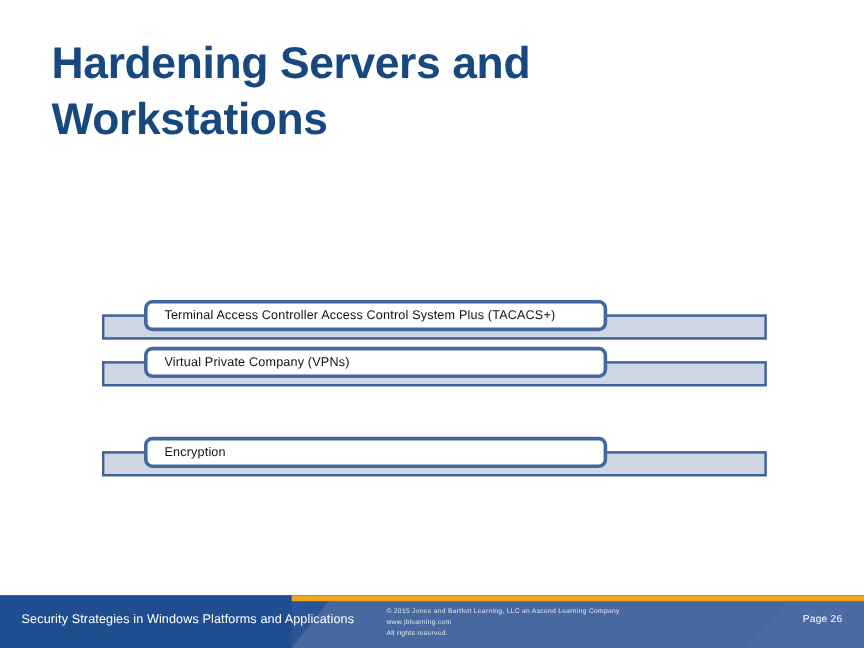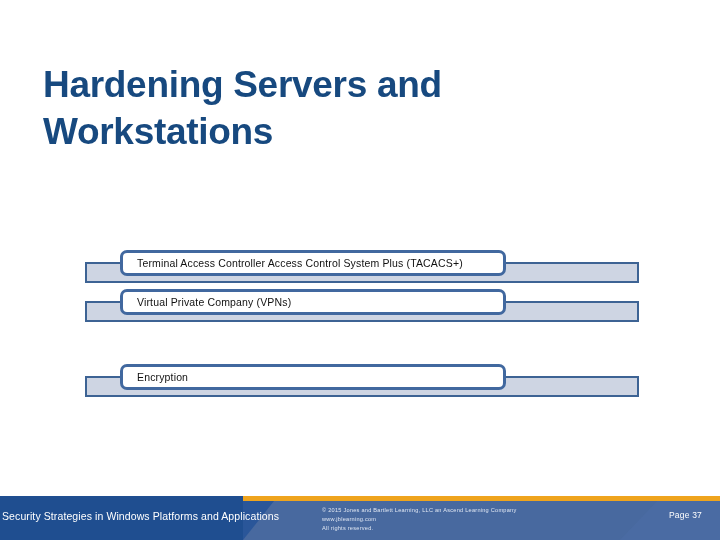--- a/index.html
+++ b/index.html
@@ -21,21 +21,20 @@
     position: absolute;
     left: 43px;
     top: 30px;
     width: 500px;
     font-size: 37px;
     font-weight: bold;
     line-height: 1.26;
     letter-spacing: -0.3px;
     color: #17497f;
     white-space: pre-line;
-    margin-top: 32px;
   }
 
   
   #diagram {
     position: absolute;
     left: 0;
     top: 0;
     width: 720px;
     height: 540px;
   }
@@ -124,21 +123,21 @@
   #footer-accent-bar {
     position: absolute;
     left: 243px;
     top: 0;
     width: 477px;
     height: 5px;
     background: #efa41d;
   }
   #footer-course-title {
     position: absolute;
-    left: 2px;
+    left: 18px;
     top: 14px;
     font-size: 10.5px;
     color: #ffffff;
     letter-spacing: 0.1px;
     white-space: nowrap;
     text-align: center;
   }
   #footer-copyright {
     position: absolute;
     left: 322px;
@@ -197,14 +196,14 @@
   <div id="footer-accent-bar"></div>
 
   <div id="footer-course-title">Security Strategies in Windows Platforms and Applications</div>
 
   <div id="footer-copyright">
     <div>© 2015 Jones and Bartlett Learning, LLC  an Ascend Learning Company</div>
     <div>www.jblearning.com</div>
     <div>All rights reserved.</div>
   </div>
 
-  <div id="footer-page-number">Page 37</div>
+  <div id="footer-page-number">Page 26</div>
 </div>
 
 </body></html>

